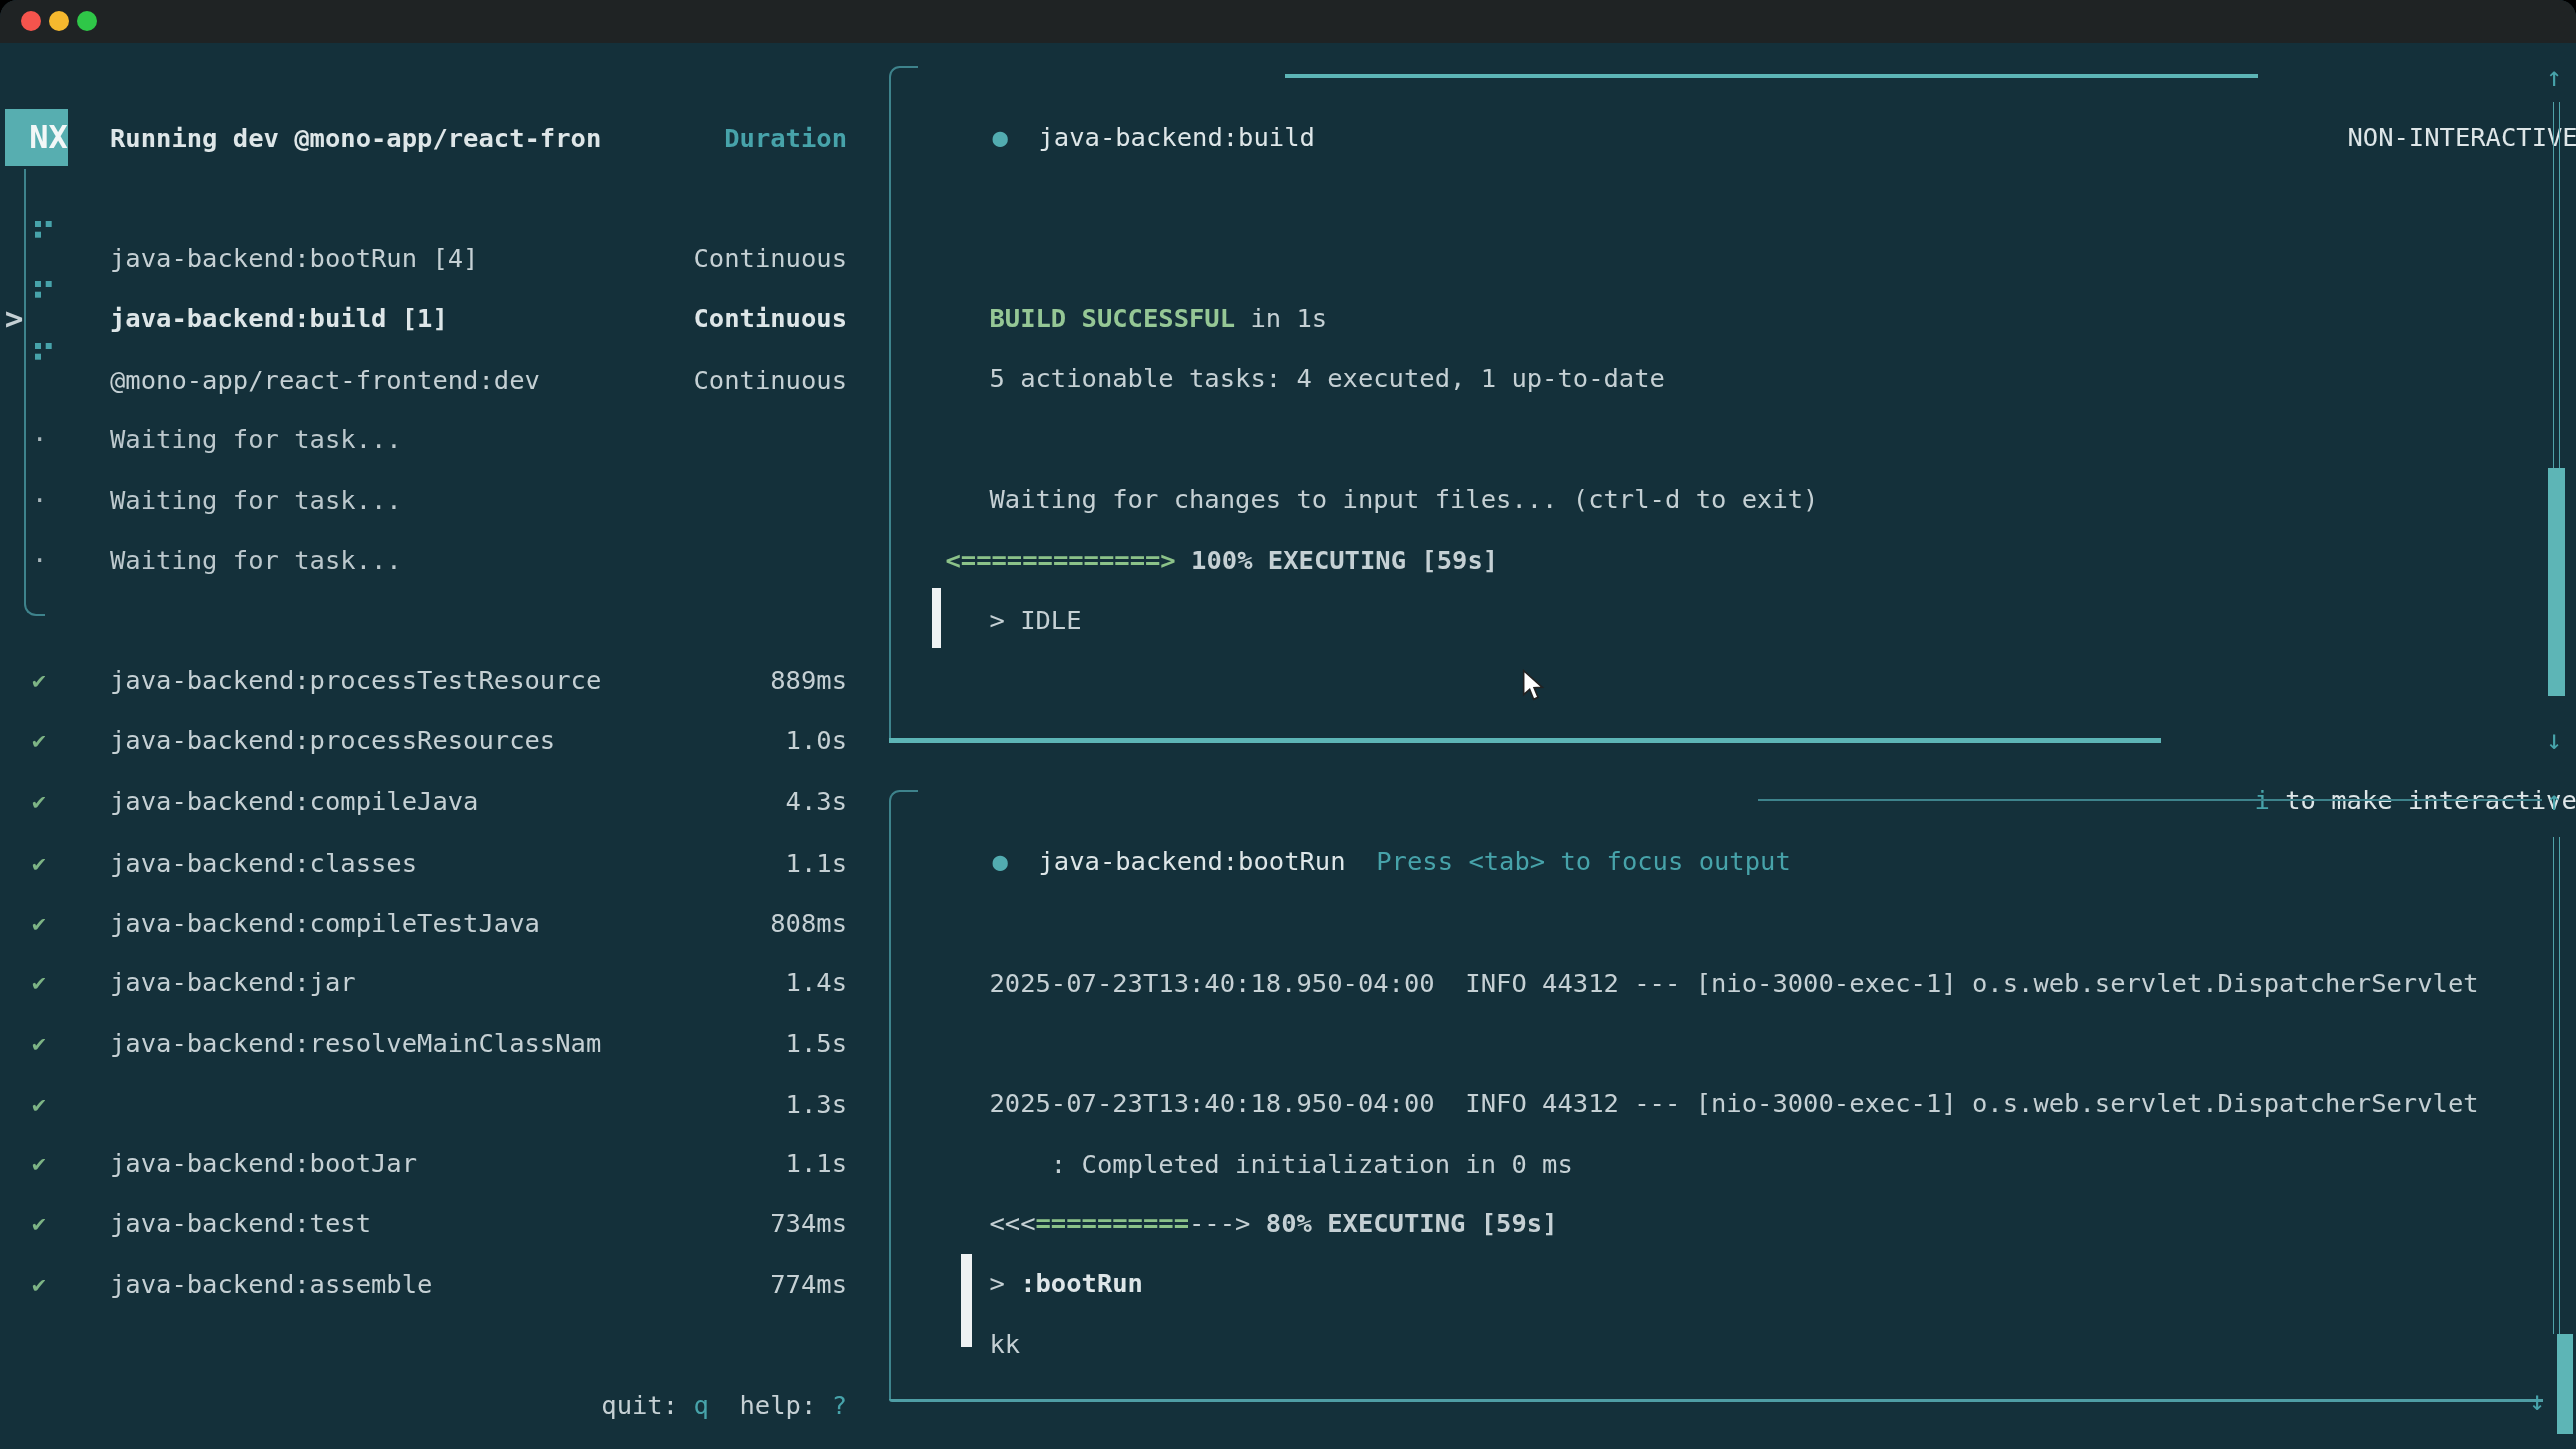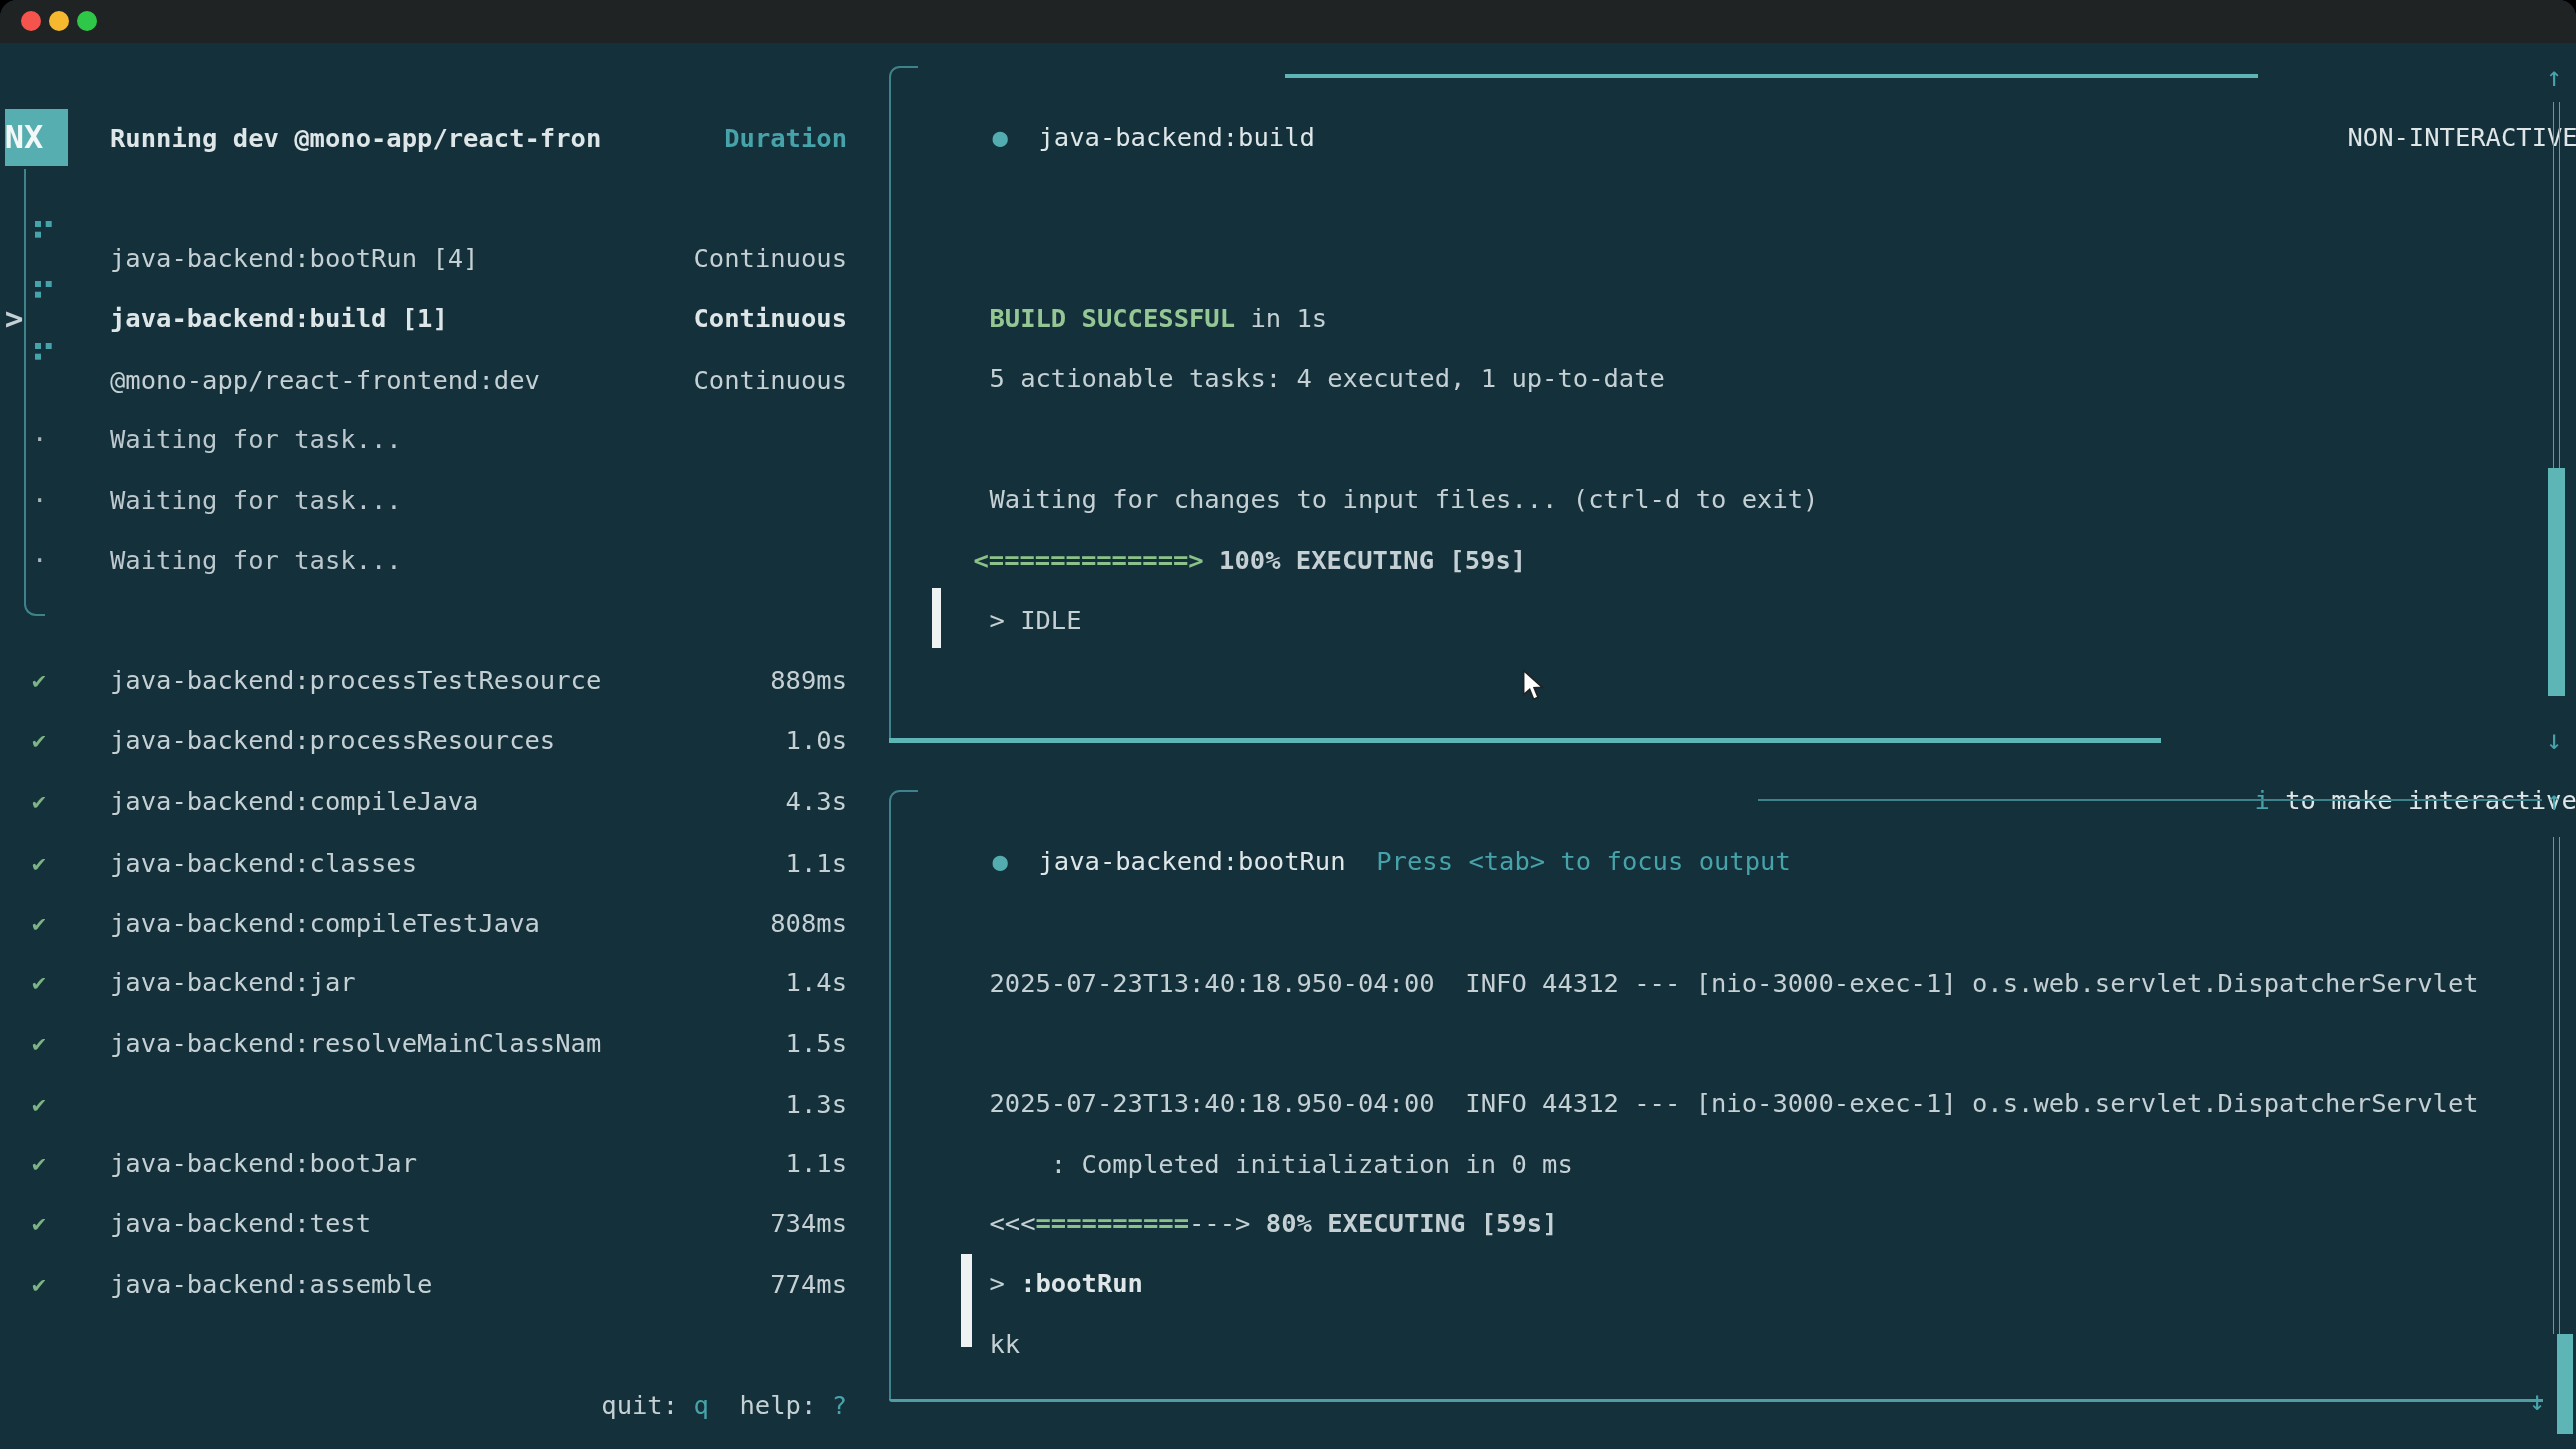--- a/index.html
+++ b/index.html
@@ -25,21 +25,21 @@
   
   .srow{left:0;width:885px;}
   .srow .icon{position:absolute;left:32px;top:0;width:40px;text-align:left;}
   .srow .nm{position:absolute;left:110px;top:0;}
   .srow .val{position:absolute;right:38px;top:0;text-align:right;}
   .check{color:#7db485;font-size:23px;}
   .spin{position:absolute;left:35px;top:-6.7px;width:6px;height:6px;background:#47a3aa;
         box-shadow:10.7px 0 0 #47a3aa,0 10.7px 0 #47a3aa;}
   .bullet{color:#a9b6bb;}
   .nxlogo{position:absolute;left:4.7px;top:109px;width:63px;height:57px;background:#57aeb0;
-          color:#f2f7f7;font-weight:bold;font-size:32px;text-align:left;line-height:57px;}
+          color:#f2f7f7;font-weight:bold;font-size:32px;text-align:right;line-height:57px;}
   .treeline{position:absolute;left:24px;top:169px;width:19px;height:445px;
             border-left:2px solid #3e838c;border-bottom:2px solid #3e838c;
             border-bottom-left-radius:12px;}
   .chev{position:absolute;left:4.7px;top:288px;height:60px;line-height:60px;
         font-size:31px;font-weight:bold;color:#c5d0d4;}
   
   .corner{position:absolute;width:27px;height:29.5px;border-left:2px solid #3e838c;
           border-top:2px solid #3e838c;border-top-left-radius:10.7px;}
   .vline{position:absolute;width:2px;background:#3e838c;}
   .hline-bright{position:absolute;height:4px;background:#5db5b6;}
@@ -178,21 +178,21 @@
 
   <div class="row" style="top:228px;left:928px">
     <span class="grn b">BUILD SUCCESSFUL</span><span> in 1s</span>
   </div>
   <div class="row" style="top:288px;left:928px">
     <span>5 actionable tasks: 4 executed, 1 up-to-date</span>
   </div>
   <div class="row" style="top:409px;left:928px">
     <span>Waiting for changes to input files... (ctrl-d to exit)</span>
   </div>
-  <div class="row" style="top:470px;left:912px">
+  <div class="row" style="top:470px;left:884px">
     <span class="grnbar">&lt;=============&gt;</span><span class="b"> 100% EXECUTING [59s]</span>
   </div>
   <div class="row" style="top:530px;left:928px">
     <span>&gt; </span><span>IDLE</span>
   </div>
   <div class="cursor" style="left:932px;top:588px;width:9.4px;height:60px"></div>
 
   <div class="track" style="left:2553px;top:102px;height:366px"></div>
   <div class="thumb" style="left:2548px;top:468px;width:17.4px;height:228px"></div>
 

